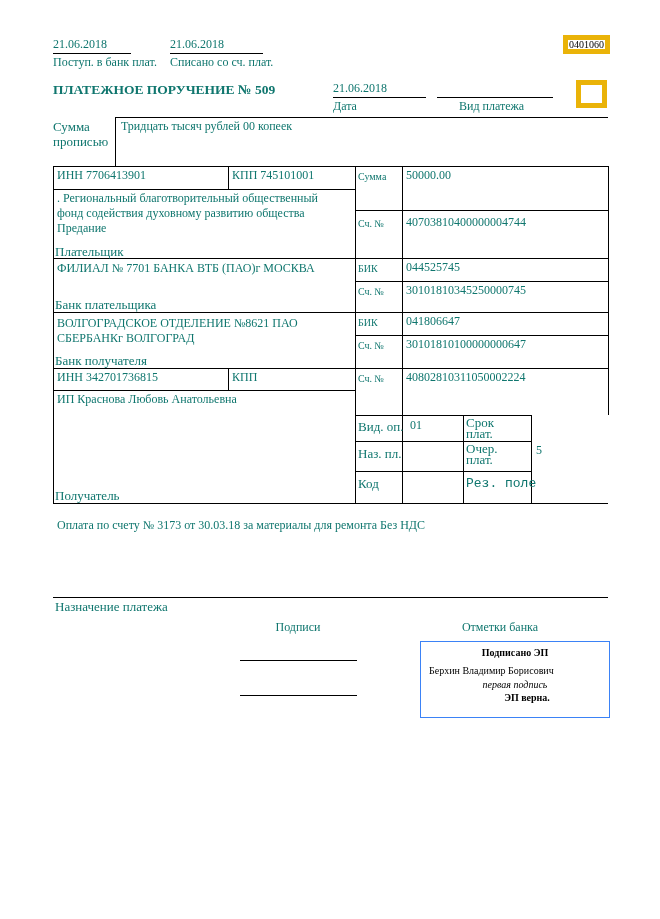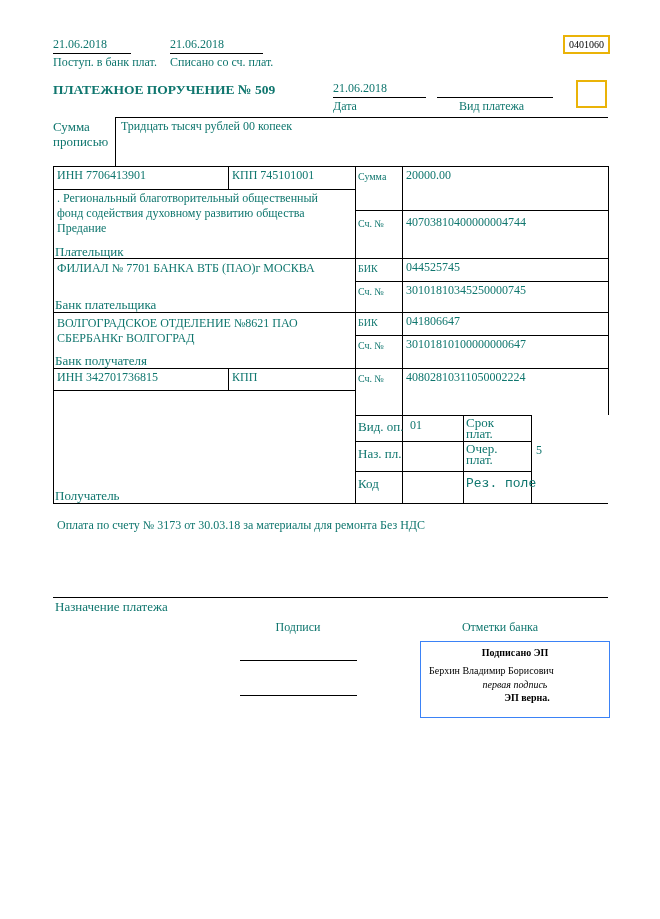--- a/index.html
+++ b/index.html
@@ -6,21 +6,21 @@
   .page{position:relative;width:660px;height:919px;background:#fff;overflow:hidden;font-family:"Liberation Serif",serif;}
   .t{position:absolute;color:#0f766e;white-space:nowrap;line-height:1.15;}
   .w{white-space:normal;}
   .fs8{font-size:12px;}
   .fs95{font-size:13px;}
   .fs10{font-size:10px;}
   .fs12{font-size:12px;}
   .title{font-size:13.5px;font-weight:bold;}
   .hl{position:absolute;height:1px;background:#000;}
   .vl{position:absolute;width:1px;background:#000;}
-  .box{position:absolute;border:2px solid #eab308;box-sizing:border-box;}
+  .box{position:absolute;border:5px solid #eab308;box-sizing:border-box;}
   .cbox{display:flex;align-items:center;justify-content:center;}
   .bluebox{position:absolute;left:52px;top:616px;width:178px;height:132px;border:2px solid #2626c9;box-sizing:border-box;color:#2626c9;font-size:9.5px;line-height:12px;padding:3px 5px;}
   .bluebox div{white-space:normal;}
   .bs-gap1{margin-top:12px;}
   .bs-gap2{margin-top:16px;}
   .bs-gap3{margin-top:2px;}
   .stampbox{position:absolute;left:420px;top:641px;width:190px;height:77px;border:1px solid #3b82f6;box-sizing:border-box;font-size:10px;}
   .st1{font-weight:bold;text-align:center;margin-top:5px;}
   .st2{margin:7px 0 0 8px;}
   .st3{font-style:italic;text-align:center;margin-top:3px;}
@@ -76,21 +76,21 @@
   <div class="vl" style="left:228px;top:368px;height:22px;"></div>
   <div class="vl" style="left:355px;top:166px;height:337px;"></div>
   <div class="vl" style="left:402px;top:166px;height:337px;"></div>
   <div class="vl" style="left:463px;top:415px;height:88px;"></div>
   <div class="vl" style="left:531px;top:415px;height:88px;"></div>
   <div class="vl" style="left:608px;top:166px;height:249px;"></div>
 
   <div class="t fs12" style="left:57px;top:169px;">ИНН 7706413901</div>
   <div class="t fs12" style="left:232px;top:169px;">КПП 745101001</div>
   <div class="t fs10" style="left:358px;top:171px;">Сумма</div>
-  <div class="t fs12" style="left:406px;top:169px;">20000.00</div>
+  <div class="t fs12" style="left:406px;top:169px;">50000.00</div>
 
   <div class="t fs12 w" style="left:57px;top:191px;width:285px;line-height:15px;">. Региональный благотворительный общественный фонд содействия духовному развитию общества Предание</div>
   <div class="t fs95" style="left:55px;top:245px;">Плательщик</div>
   <div class="t fs10" style="left:358px;top:218px;">Сч. №</div>
   <div class="t fs12" style="left:406px;top:216px;">40703810400000004744</div>
 
   <div class="t fs12" style="left:57px;top:262px;">ФИЛИАЛ № 7701 БАНКА ВТБ (ПАО)г МОСКВА</div>
   <div class="t fs95" style="left:55px;top:298px;">Банк плательщика</div>
   <div class="t fs10" style="left:358px;top:263px;">БИК</div>
   <div class="t fs12" style="left:406px;top:261px;">044525745</div>
@@ -102,20 +102,21 @@
   <div class="t fs10" style="left:358px;top:317px;">БИК</div>
   <div class="t fs12" style="left:406px;top:315px;">041806647</div>
   <div class="t fs10" style="left:358px;top:340px;">Сч. №</div>
   <div class="t fs12" style="left:406px;top:338px;">30101810100000000647</div>
 
   <div class="t fs12" style="left:57px;top:371px;">ИНН 342701736815</div>
   <div class="t fs12" style="left:232px;top:371px;">КПП</div>
   <div class="t fs10" style="left:358px;top:373px;">Сч. №</div>
   <div class="t fs12" style="left:406px;top:371px;">40802810311050002224</div>
 
+  <div class="t fs12" style="left:57px;top:393px;">ИП Краснова Любовь Анатольевна</div>
   <div class="t fs95" style="left:55px;top:489px;">Получатель</div>
 
   <div class="t fs95" style="left:358px;top:420px;">Вид. оп.</div>
   <div class="t fs12" style="left:410px;top:419px;">01</div>
   <div class="t fs95 w" style="left:466px;top:417px;width:40px;line-height:11px;">Срок плат.</div>
 
   <div class="t fs95" style="left:358px;top:447px;">Наз. пл.</div>
   <div class="t fs95 w" style="left:466px;top:443px;width:40px;line-height:11px;">Очер. плат.</div>
   <div class="t fs12" style="left:536px;top:444px;">5</div>
 

